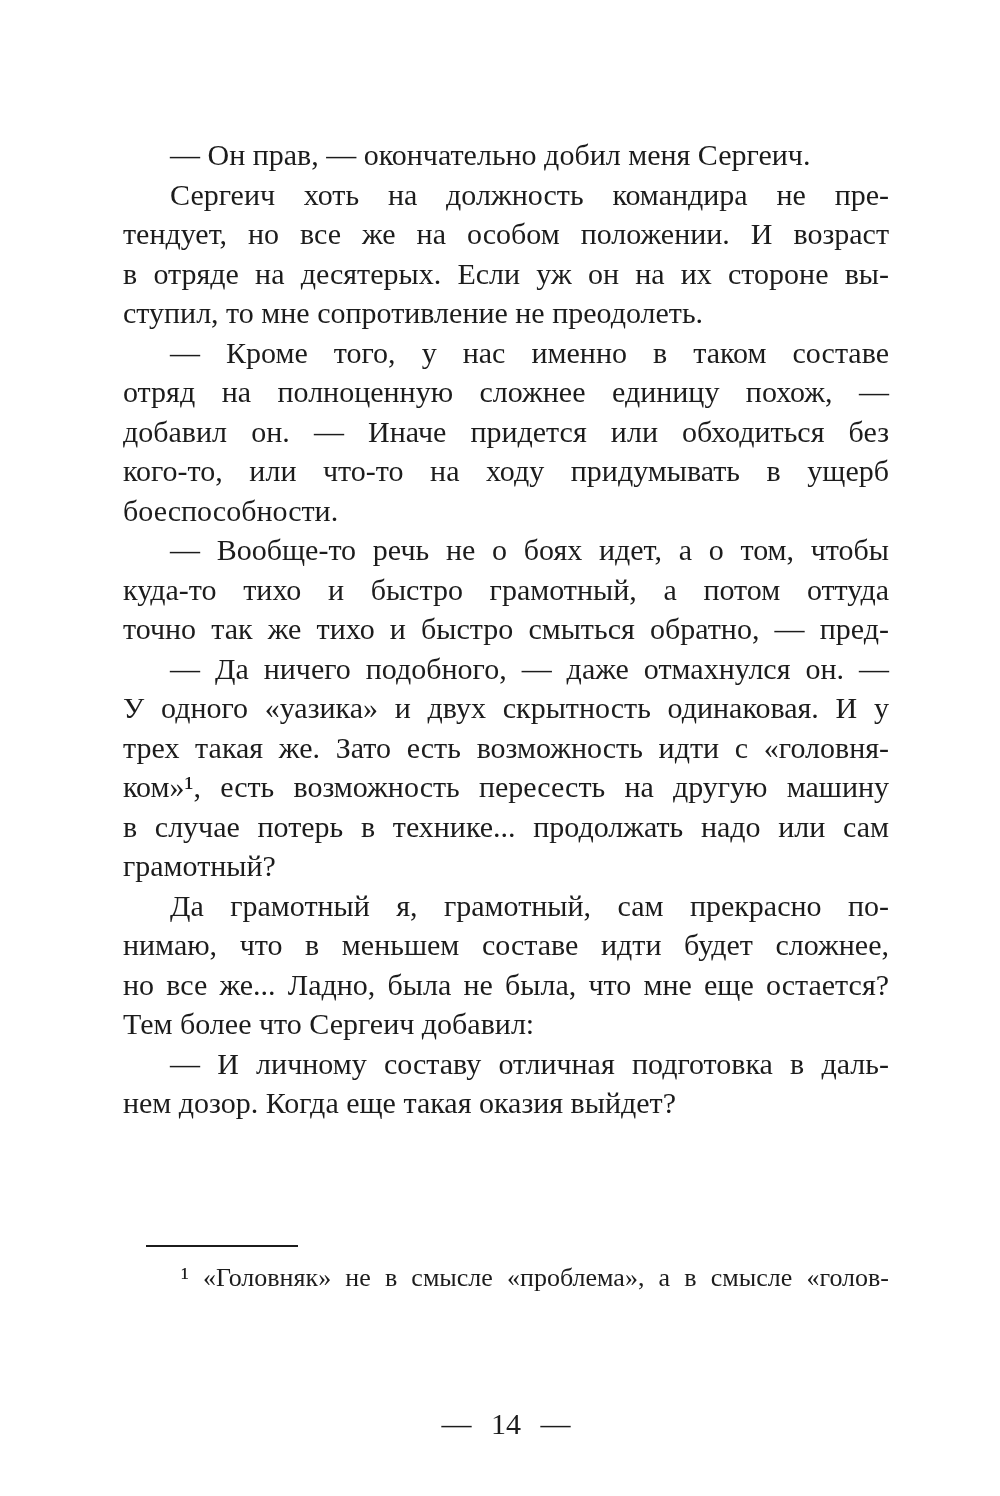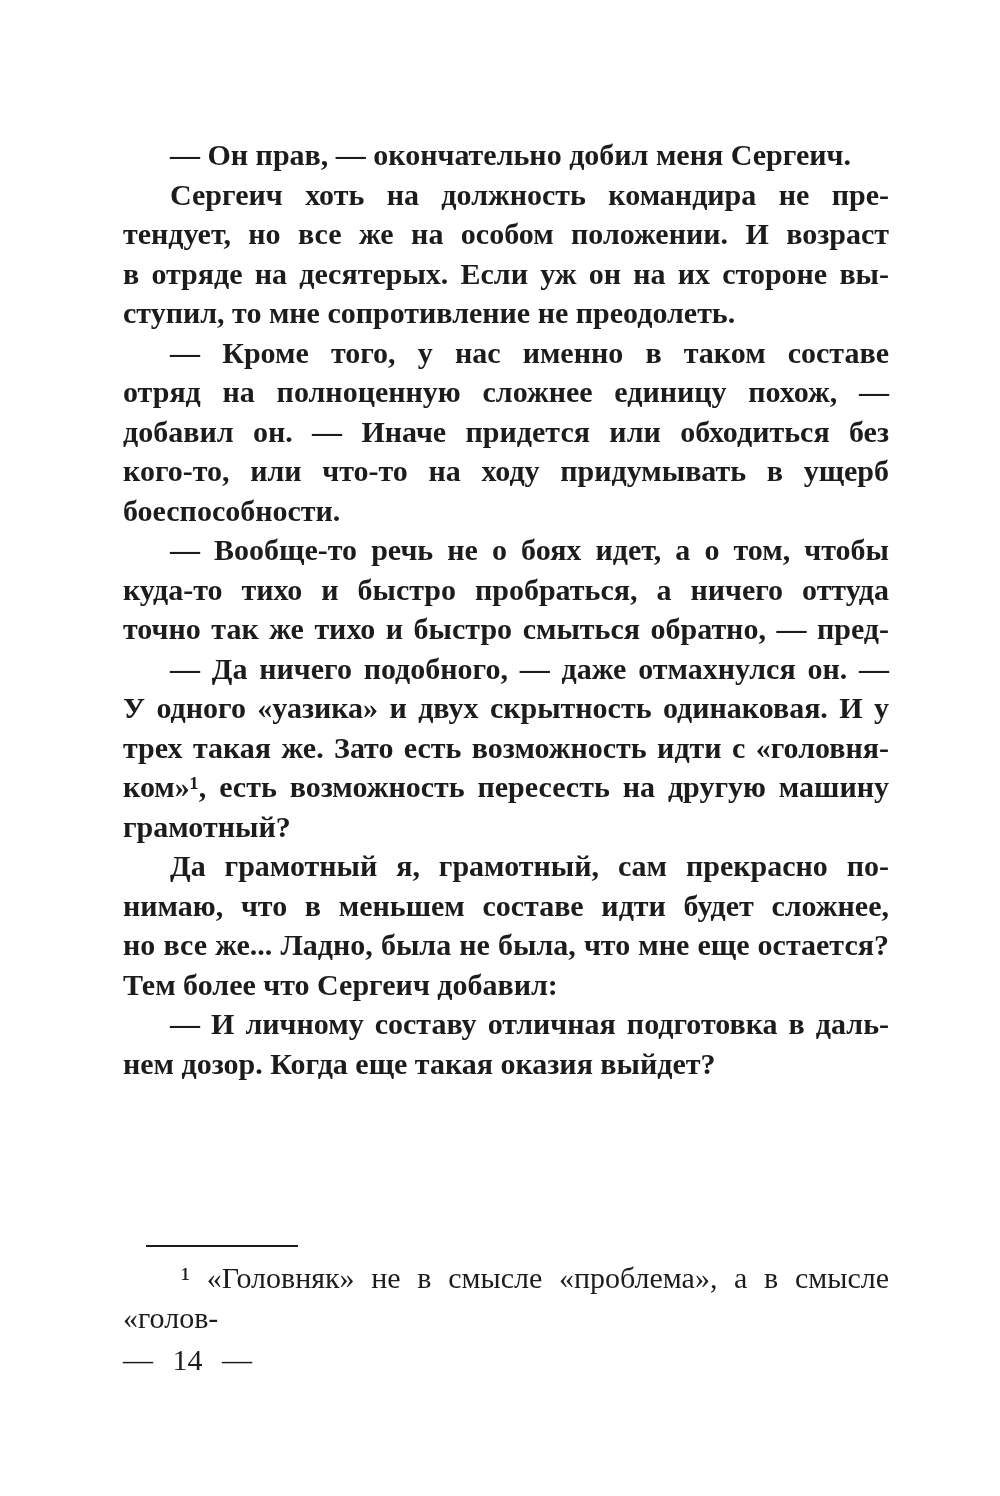--- a/index.html
+++ b/index.html
@@ -15,21 +15,21 @@
     font-family:"Liberation Serif","DejaVu Serif",serif;
     color:var(--text-color);
     overflow:hidden;
   }
   .body-text{
     position:absolute;
     left:123px;
     top:135px;
     width:766px;
   }
-  .paragraph{margin:0;padding:0;font-weight:bold;}
+  .paragraph{margin:0;padding:0;}
   .line{
     font-size:30px;
     line-height:39.5px;
     text-align:justify;
     text-align-last:justify;
     white-space:normal;
   }
   .line.first-line{text-indent:47px;}
   .line.last-line{text-align-last:left;}
   .footnote-rule{
@@ -40,29 +40,30 @@
     height:0;
     border-top:2px solid var(--text-color);
   }
   .footnote{
     position:absolute;
     left:123px;
     top:1258px;
     width:766px;
   }
   .footnote .line{
-    font-size:30px;
+    font-size:26px;
     line-height:40px;
   }
   .footnote .line.first-line{text-indent:58px;}
   .page-number{
     position:absolute;
     left:123px;
-    top:1340px;
+    top:1404px;
     width:766px;
+    text-align:center;
     font-size:30px;
     line-height:39.5px;
     word-spacing:12px;
   }
 </style>
 </head>
 <body>
 
 <div class="page">
   <div class="body-text" id="body-text">
@@ -77,28 +78,29 @@
       </div>
       <div class="paragraph">
         <div class="line first-line">— Кроме того, у нас именно в таком составе</div>
         <div class="line">отряд на полноценную сложнее единицу похож, —</div>
         <div class="line">добавил он. — Иначе придется или обходиться без</div>
         <div class="line">кого-то, или что-то на ходу придумывать в ущерб</div>
         <div class="line last-line">боеспособности.</div>
       </div>
       <div class="paragraph">
         <div class="line first-line">— Вообще-то речь не о боях идет, а о том, чтобы</div>
-        <div class="line">куда-то тихо и быстро пробраться, а ничего оттуда</div>
+        <div class="line">куда-то тихо и быстро грамотный, а потом оттуда</div>
         <div class="line">точно так же тихо и быстро смыться обратно, — пред-</div>
       </div>
       <div class="paragraph">
         <div class="line first-line">— Да ничего подобного, — даже отмахнулся он. —</div>
         <div class="line">У одного «уазика» и двух скрытность одинаковая. И у</div>
         <div class="line">трех такая же. Зато есть возможность идти с «головня-</div>
         <div class="line">ком»¹, есть возможность пересесть на другую машину</div>
+        <div class="line">в случае потерь в технике... продолжать надо или сам</div>
         <div class="line last-line">грамотный?</div>
       </div>
       <div class="paragraph">
         <div class="line first-line">Да грамотный я, грамотный, сам прекрасно по-</div>
         <div class="line">нимаю, что в меньшем составе идти будет сложнее,</div>
         <div class="line">но все же... Ладно, была не была, что мне еще остается?</div>
         <div class="line last-line">Тем более что Сергеич добавил:</div>
       </div>
       <div class="paragraph">
         <div class="line first-line">— И личному составу отличная подготовка в даль-</div>

